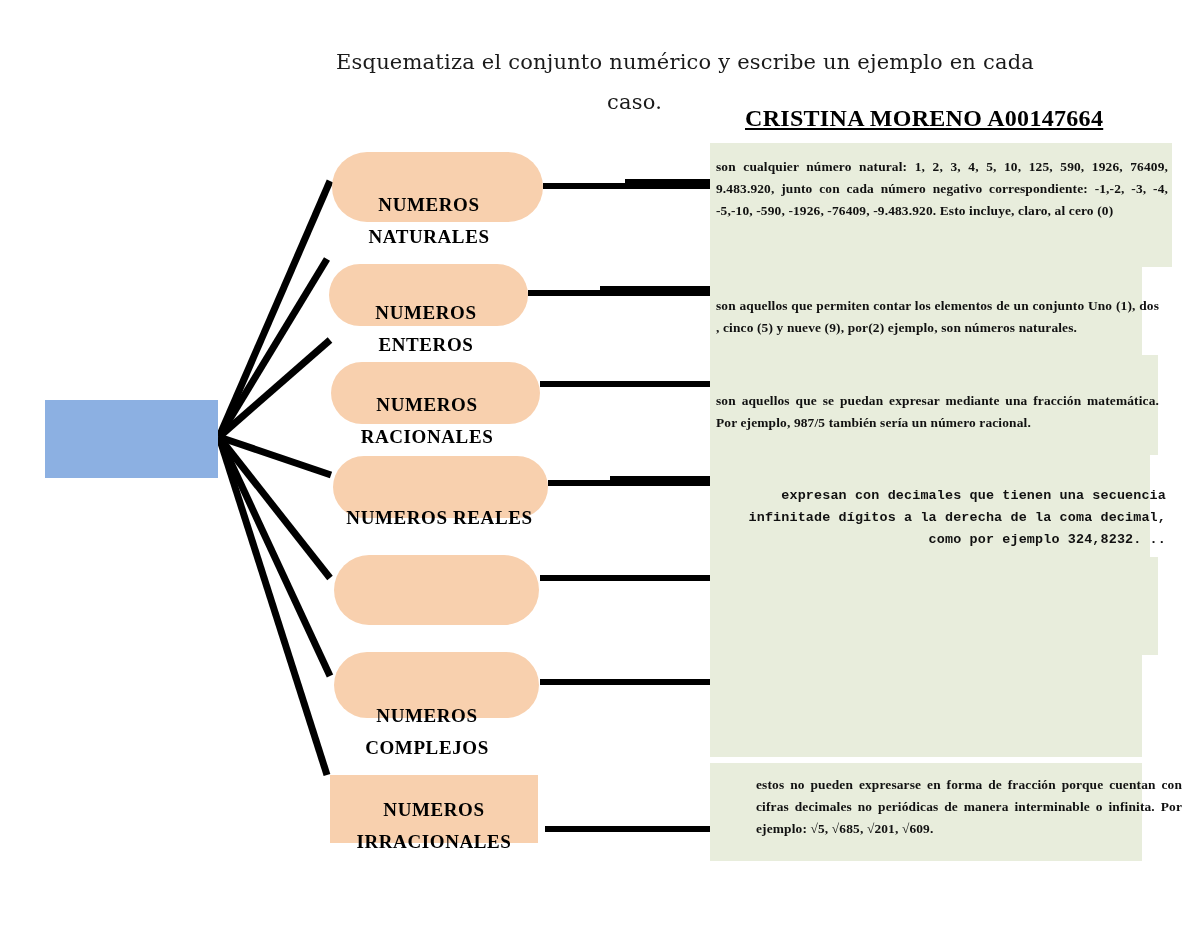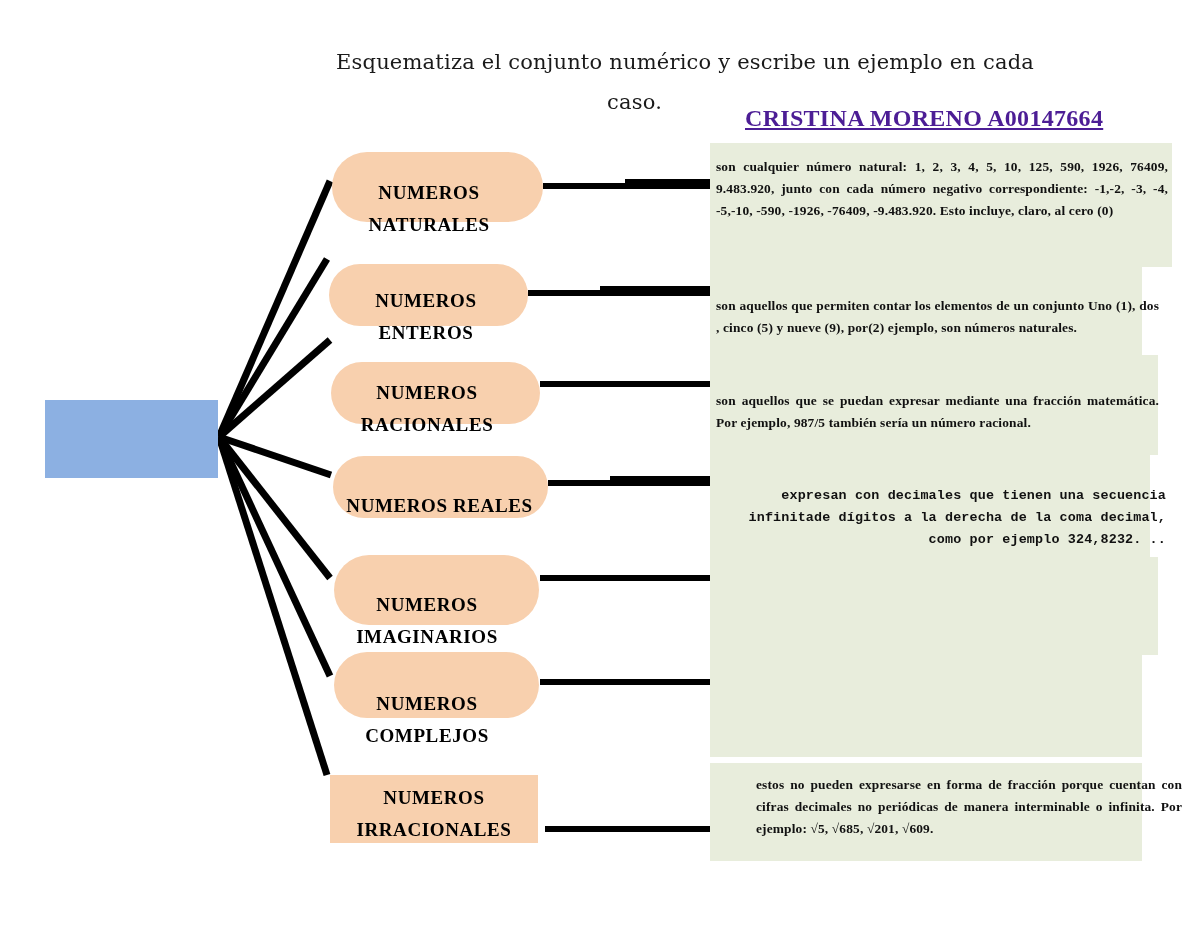--- a/index.html
+++ b/index.html
@@ -32,21 +32,21 @@
   #prompt-l1 { left: 336px; top: 50px; }
   #prompt-l2 { left: 607px; top: 90px; }
 
   #student-name {
     position: absolute;
     left: 745px;
     top: 105px;
     font-family: "Liberation Serif", serif;
     font-weight: bold;
     font-size: 24px;
-    color: #4c1d95;
+    color: #000000;
     text-decoration: underline;
     white-space: nowrap;
     letter-spacing: .3px;
   }
 
   
   #root-box {
     position: absolute;
     left: 45px;
     top: 400px;
@@ -79,20 +79,21 @@
   .node-label {
     position: absolute;
     text-align: center;
     font-family: "Liberation Serif", serif;
     font-weight: bold;
     font-size: 19px;
     line-height: 32px;
     color: #000;
     letter-spacing: .6px;
     pointer-events: none;
+    margin-top: 12px;
   }
 
   
   .desc {
     position: absolute;
     background: #E8EDDC;
     box-sizing: border-box;
   }
   .desc-text {
     position: absolute;
@@ -158,21 +159,20 @@
   <div class="node pill" style="left: 329px; top: 264px; width: 199px; height: 62px; background: rgb(248, 208, 174);"></div>
   <div class="node-label" style="left:333px; top:285px; width:186px;">NUMEROS ENTEROS</div>
 
   <div class="node pill" style="left: 331px; top: 362px; width: 209px; height: 62px; background: rgb(248, 208, 174);"></div>
   <div class="node-label" style="left:334px; top:377px; width:186px;">NUMEROS RACIONALES</div>
 
   <div class="node pill" style="left: 333px; top: 456px; width: 215px; height: 62px; background: rgb(248, 208, 174);"></div>
   <div class="node-label" style="left:332px; top:490px; width:215px;">NUMEROS REALES</div>
 
   <div class="node pill" style="left: 334px; top: 555px; width: 205px; height: 70px; background: rgb(248, 208, 174);"></div>
-  <div class="node-label" style="left:334px; top:589px; width:186px;">NUMEROS IMAGINARIOS</div>
 
   <div class="node pill" style="left: 334px; top: 652px; width: 205px; height: 66px; background: rgb(248, 208, 174);"></div>
   <div class="node-label" style="left:334px; top:688px; width:186px;">NUMEROS COMPLEJOS</div>
 
   <div class="node rect" style="left: 330px; top: 775px; width: 208px; height: 68px; background: rgb(248, 208, 174);"></div>
   <div class="node-label" style="left:330px; top:782px; width:208px;">NUMEROS IRRACIONALES</div>
 
   <div class="desc" style="left: 710px; top: 143px; width: 462px; height: 124px; background: rgb(232, 237, 220);"></div>
   <div class="desc-text" style="left:716px; top:156px; width:452px;">son cualquier número natural: 1, 2, 3, 4, 5, 10, 125, 590, 1926, 76409, 9.483.920, junto con cada número negativo correspondiente: -1,-2, -3, -4, -5,-10, -590, -1926, -76409, -9.483.920. Esto incluye, claro, al cero (0)</div>
 

